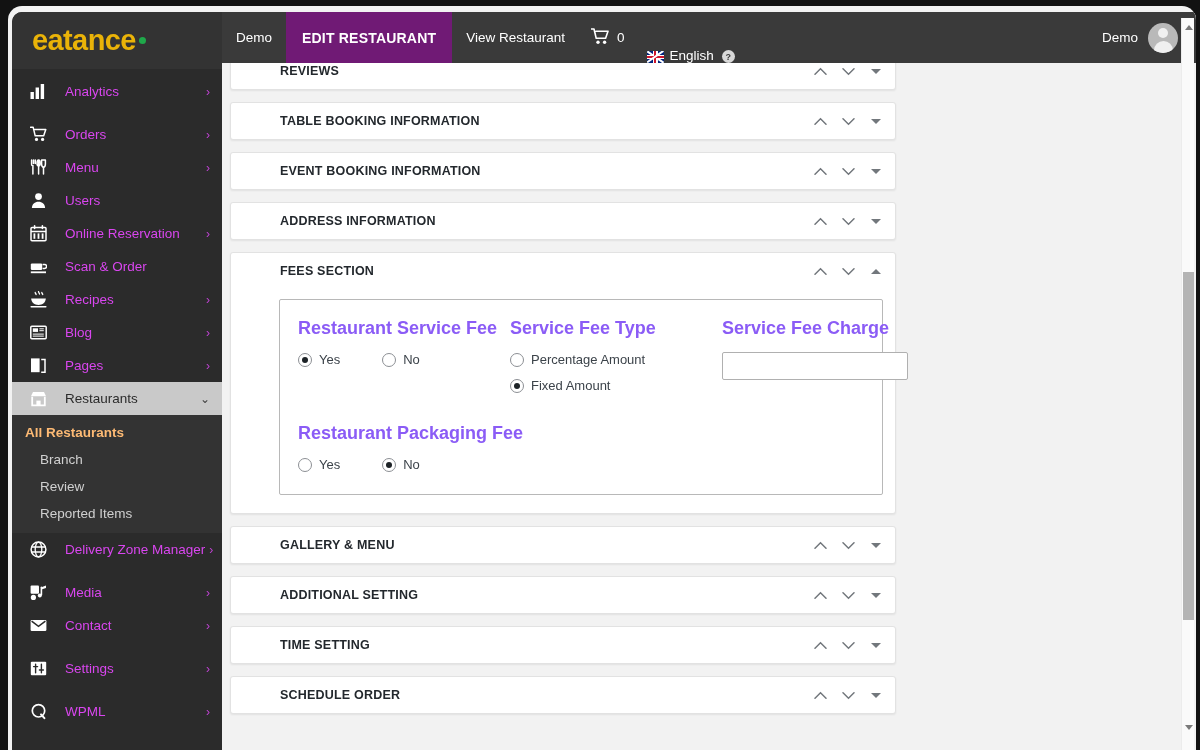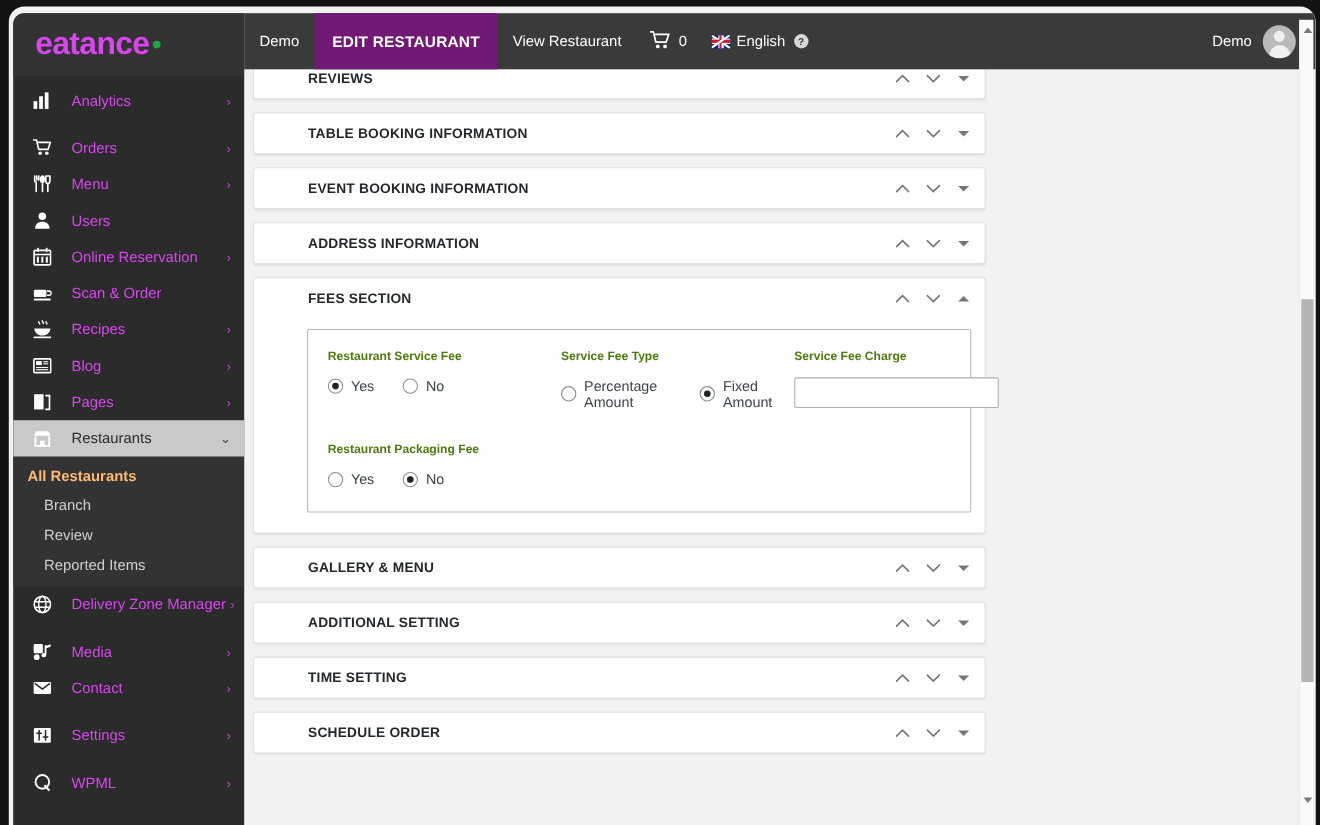--- a/index.html
+++ b/index.html
@@ -29,21 +29,21 @@
     z-index: 30;
     overflow: hidden;
   }
   .logo-bar {
     height: 57px;
     display: flex; align-items: center;
     padding-left: 20px;
     background: #333333;
   }
   .logo-text {
-    color: #d946ef;
+    color: #eab308;
     font-size: 29px;
     font-weight: bold;
     letter-spacing: -0.6px;
   }
   .logo-dot {
     display: inline-block;
     width: 7px; height: 7px;
     border-radius: 50%;
     background: #1fa84a;
     margin-left: 3px;
@@ -117,21 +117,21 @@
     font-size: 14px;
     letter-spacing: .2px;
     padding: 0 16px;
   }
   .top-cart {
     display: flex; align-items: center; gap: 7px;
     padding: 0 12px; height: 51px; cursor: pointer;
     color: #fff; font-size: 13.5px;
   }
   .top-lang {
-    display: flex; align-items: center; gap: 6px;
+    display: flex; align-items: flex-end; gap: 6px;
     padding: 0 10px; height: 51px; cursor: pointer;
     color: #fff; font-size: 13.5px;
   }
   .flag-uk {
     width: 17px; height: 12px;
     position: relative; overflow: hidden;
     background: #00247d;
     border-radius: 1px;
     flex: 0 0 17px;
   }
@@ -238,27 +238,27 @@
   .fees-box {
     border: 1px solid #b8b8b8;
     border-radius: 2px;
     padding: 18px 18px 22px 18px;
   }
   .fees-grid {
     display: grid;
     grid-template-columns: 212px 212px 1fr;
   }
   .field-label {
-    font-size: 11px;
+    font-size: 18px;
     font-weight: bold;
-    color: #4d7c0f;
+    color: #8b5cf6;
     margin-bottom: 13px;
   }
-  .radio-row { display: flex; align-items: center; gap: 26px; }
-  .radio-stack { display: flex; flex-direction: row; gap: 11px; }
+  .radio-row { display: flex; align-items: center; gap: 42px; }
+  .radio-stack { display: flex; flex-direction: column; gap: 11px; }
   .radio {
     display: flex; align-items: center; gap: 7px;
     font-size: 13px; color: #3c434a;
     cursor: pointer;
   }
   .rb {
     width: 14px; height: 14px; border-radius: 50%;
     border: 1px solid #8c8f94;
     background: #fff;
     position: relative;

